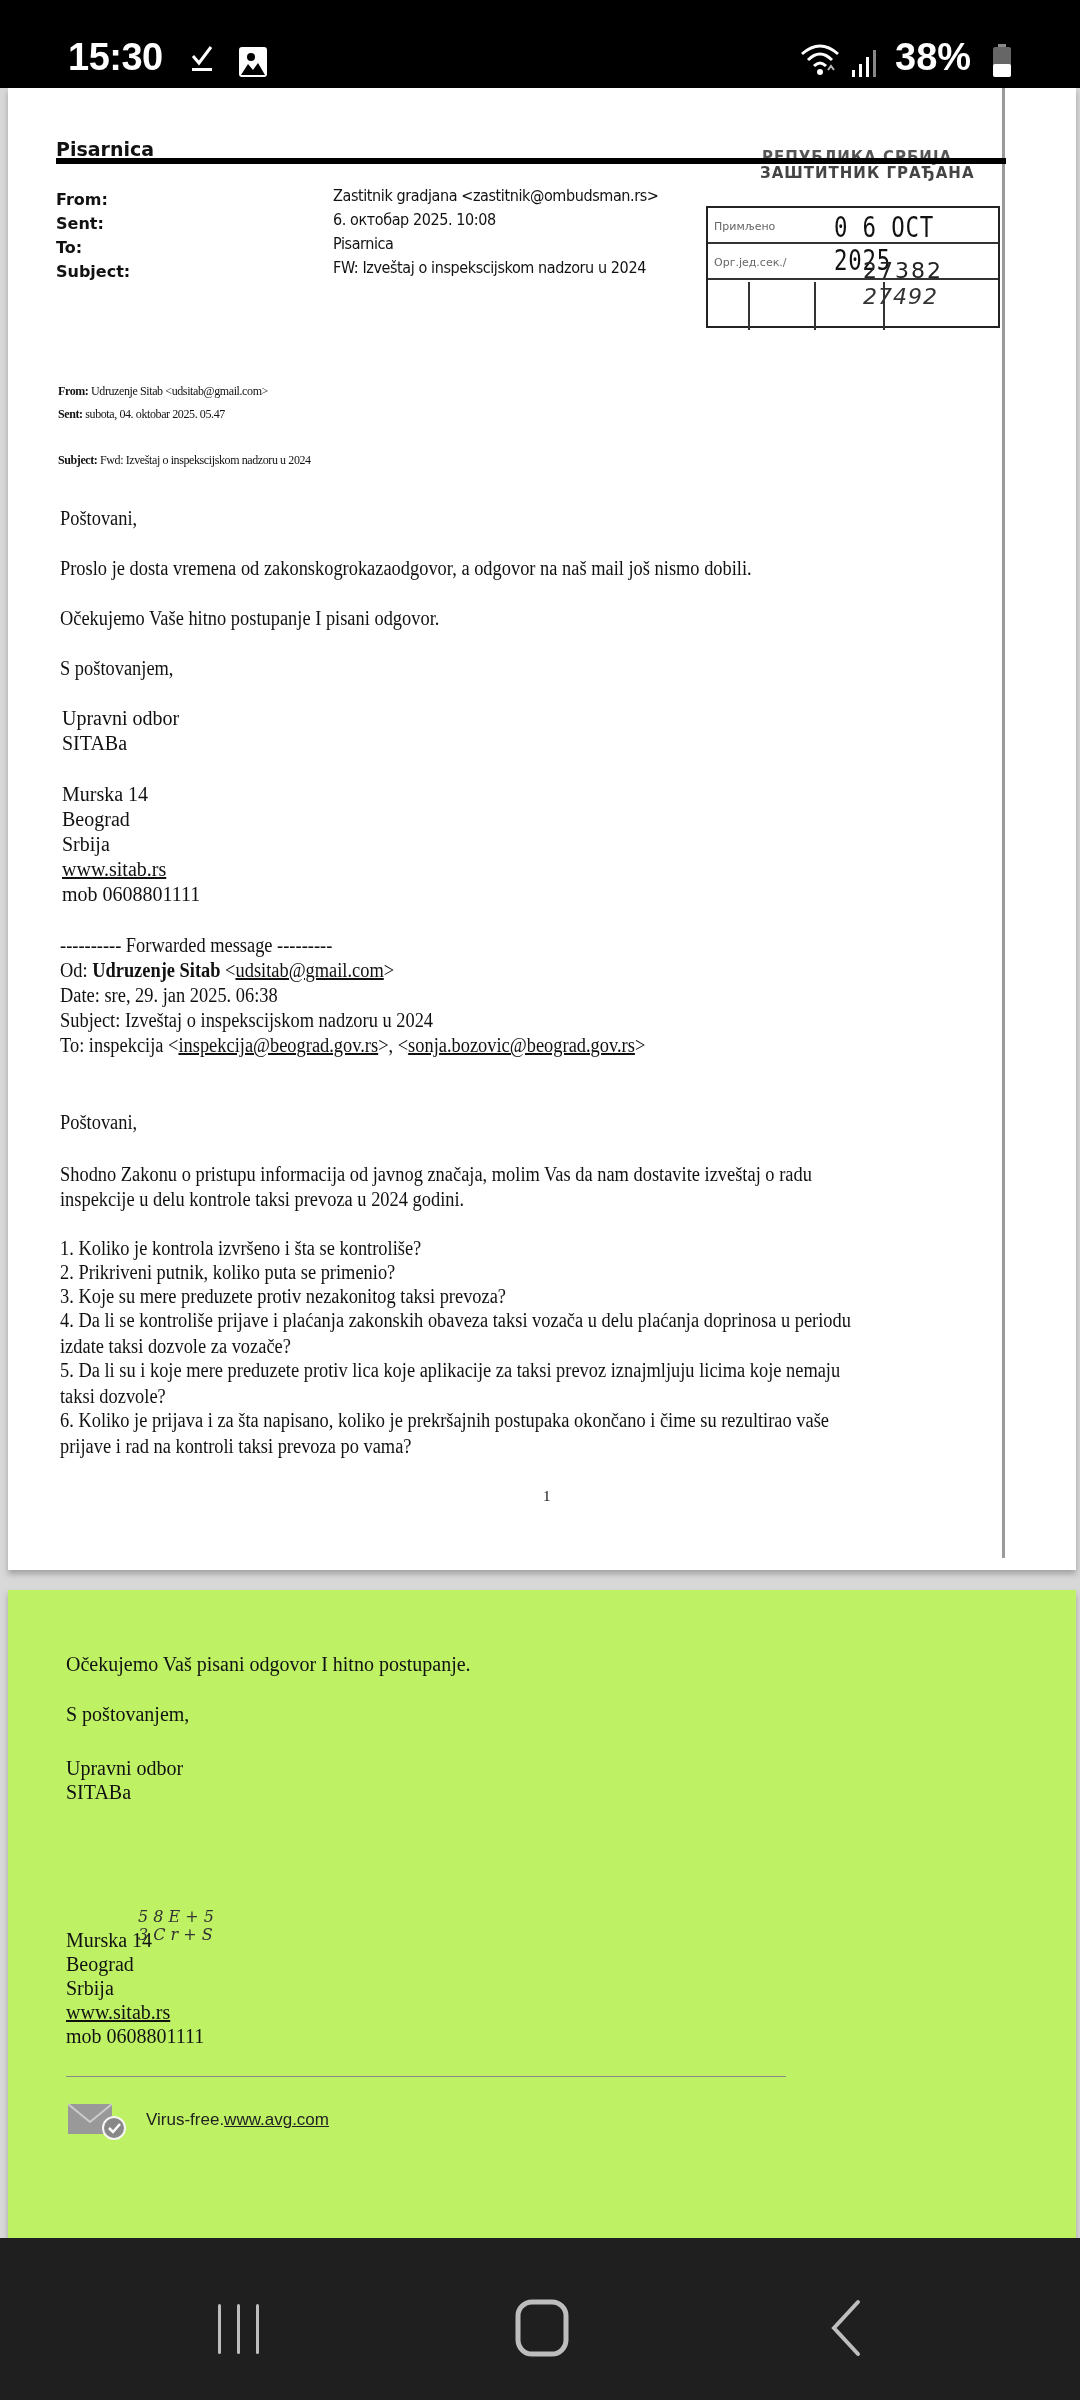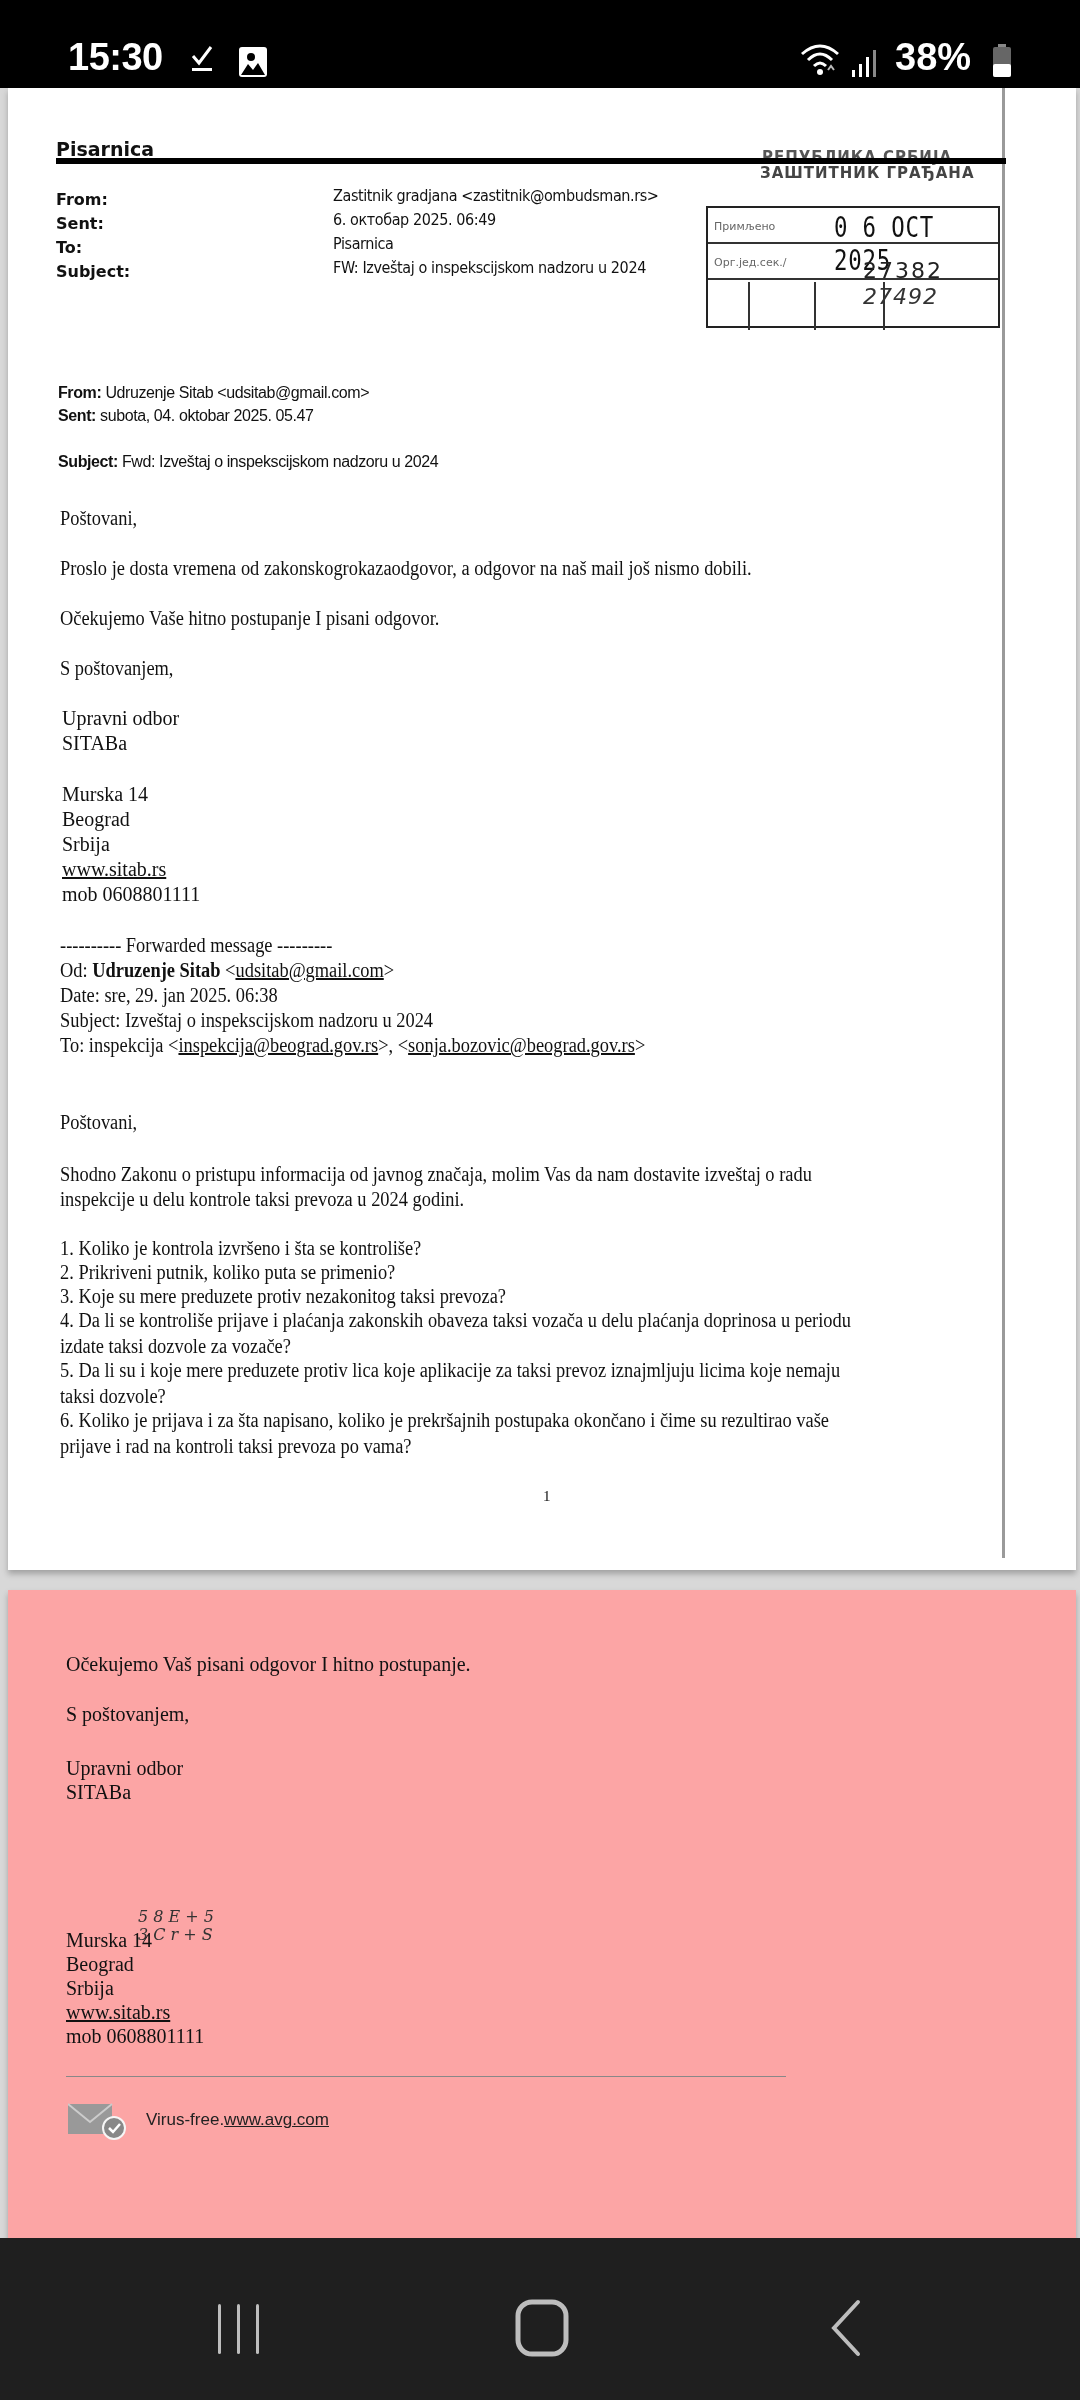--- a/index.html
+++ b/index.html
@@ -13,21 +13,21 @@
   .sb-gallery { position: absolute; left: 238px; top: 46px; width: 30px; height: 32px; }
   .sb-wifi { position: absolute; left: 800px; top: 42px; width: 40px; height: 36px; }
   .sb-signal { position: absolute; left: 850px; top: 48px; width: 28px; height: 30px; }
   .sb-battery-text { position: absolute; left: 895px; top: 36px; font-family: "Liberation Sans", sans-serif; font-weight: bold; font-size: 38px; }
   .sb-battery { position: absolute; left: 992px; top: 44px; width: 20px; height: 34px; }
 
   
   .viewer { position: absolute; left: 0; top: 88px; width: 1080px; height: 2150px; background: #d8d8d8; overflow: hidden; }
   .page { position: absolute; background: #ffffff; box-shadow: 0 4px 6px rgba(0,0,0,0.25); }
   .page1 { left: 8px; top: 0; width: 1068px; height: 1482px; }
-  .page2 { left: 8px; top: 1502px; width: 1068px; height: 700px; background: #fca5a5; }
+  .page2 { left: 8px; top: 1502px; width: 1068px; height: 700px; background: #bef264; }
   .scan-right-line { position: absolute; left: 994px; top: 0; width: 3px; height: 1470px; background: #9a9a9a; }
 
   .p1-title { position: absolute; left: 48px; top: 50px; font-family: "DejaVu Sans", sans-serif; font-weight: bold; font-size: 19px; }
   .p1-rule { position: absolute; left: 48px; top: 70px; width: 950px; height: 6px; background: #000; }
 
   .hdr-label { position: absolute; left: 48px; font-family: "DejaVu Sans", sans-serif; font-weight: bold; font-size: 16px; }
   .hdr-value { position: absolute; left: 325px; font-family: "DejaVu Sans", sans-serif; font-size: 16px; font-stretch: condensed; letter-spacing: -0.4px; }
 
   
   .stamp-head1 { position: absolute; left: 754px; top: 60px; font-family: "DejaVu Sans", sans-serif; font-weight: bold; font-size: 15px; color: #555; letter-spacing: 1px; }
@@ -37,21 +37,21 @@
   .stamp-row2 { position: absolute; left: 0; top: 36px; width: 290px; height: 36px; border-bottom: 2px solid #333; }
   .stamp-col1 { position: absolute; left: 40px; top: 74px; width: 2px; height: 48px; background: #333; }
   .stamp-col2 { position: absolute; left: 106px; top: 74px; width: 2px; height: 48px; background: #333; }
   .stamp-col3 { position: absolute; left: 175px; top: 74px; width: 2px; height: 48px; background: #333; }
   .stamp-lbl1 { position: absolute; left: 6px; top: 12px; font-family: "DejaVu Sans", sans-serif; font-size: 11px; color: #666; }
   .stamp-lbl2 { position: absolute; left: 6px; top: 48px; font-family: "DejaVu Sans", sans-serif; font-size: 11px; color: #666; }
   .stamp-date { position: absolute; left: 126px; top: 3px; font-family: "DejaVu Sans Mono", monospace; font-size: 28px; font-stretch: condensed; transform: scaleX(0.8); transform-origin: left top; letter-spacing: 1px; }
   .stamp-num1 { position: absolute; left: 155px; top: 50px; font-family: "DejaVu Sans", sans-serif; font-weight: normal; font-size: 22px; letter-spacing: 2px; color: #222; }
   .stamp-num2 { position: absolute; left: 155px; top: 76px; font-family: "DejaVu Sans", sans-serif; font-size: 22px; letter-spacing: 1px; color: #333; font-style: italic; }
 
-  .fw-line { position: absolute; left: 50px; font-family: Liberation Sans, sans-serif; font-size: 16px; letter-spacing: -0.4px; }
+  .fw-line { position: absolute; left: 50px; font-family: Liberation Serif, serif; font-size: 12px; letter-spacing: -0.4px; }
   .fw-line b { font-weight: bold; }
 
   .body-text { position: absolute; left: 52px; font-family: "Liberation Serif", serif; font-size: 20px; line-height: 25px; transform: scaleX(0.92); transform-origin: left top; white-space: nowrap; }
   .sig-text { position: absolute; left: 54px; font-family: "Liberation Serif", serif; font-size: 20px; line-height: 25px; }
   .link { text-decoration: underline; }
 
   .page-num { position: absolute; left: 535px; top: 1400px; font-family: "Liberation Serif", serif; font-size: 15px; }
 
   .p2-sig { position: absolute; left: 58px; font-family: "Liberation Serif", serif; font-size: 20px; line-height: 25px; }
   .p2-hand { position: absolute; left: 130px; top: 318px; font-family: "DejaVu Serif", serif; font-size: 16px; font-style: italic; color: #333; line-height: 18px; }
@@ -107,21 +107,21 @@
 
     <div class="p1-title">Pisarnica</div>
 
     <div class="stamp-head1">РЕПУБЛИКА СРБИЈА</div>
     <div class="p1-rule"></div>
     <div class="stamp-head2">ЗАШТИТНИК ГРАЂАНА</div>
 
     <div class="hdr-label" style="top:102px">From:</div>
     <div class="hdr-value" style="top:98px">Zastitnik gradjana &lt;zastitnik@ombudsman.rs&gt;</div>
     <div class="hdr-label" style="top:126px">Sent:</div>
-    <div class="hdr-value" style="top:122px">6. октобар 2025. 06:49</div>
+    <div class="hdr-value" style="top:122px">6. октобар 2025. 10:08</div>
     <div class="hdr-label" style="top:150px">To:</div>
     <div class="hdr-value" style="top:146px">Pisarnica</div>
     <div class="hdr-label" style="top:174px">Subject:</div>
     <div class="hdr-value" style="top:170px">FW: Izveštaj o inspekscijskom nadzoru u 2024</div>
 
     <div class="stamp-box">
       <div class="stamp-row1"></div>
       <div class="stamp-row2"></div>
       <div class="stamp-col1"></div>
       <div class="stamp-col2"></div>

